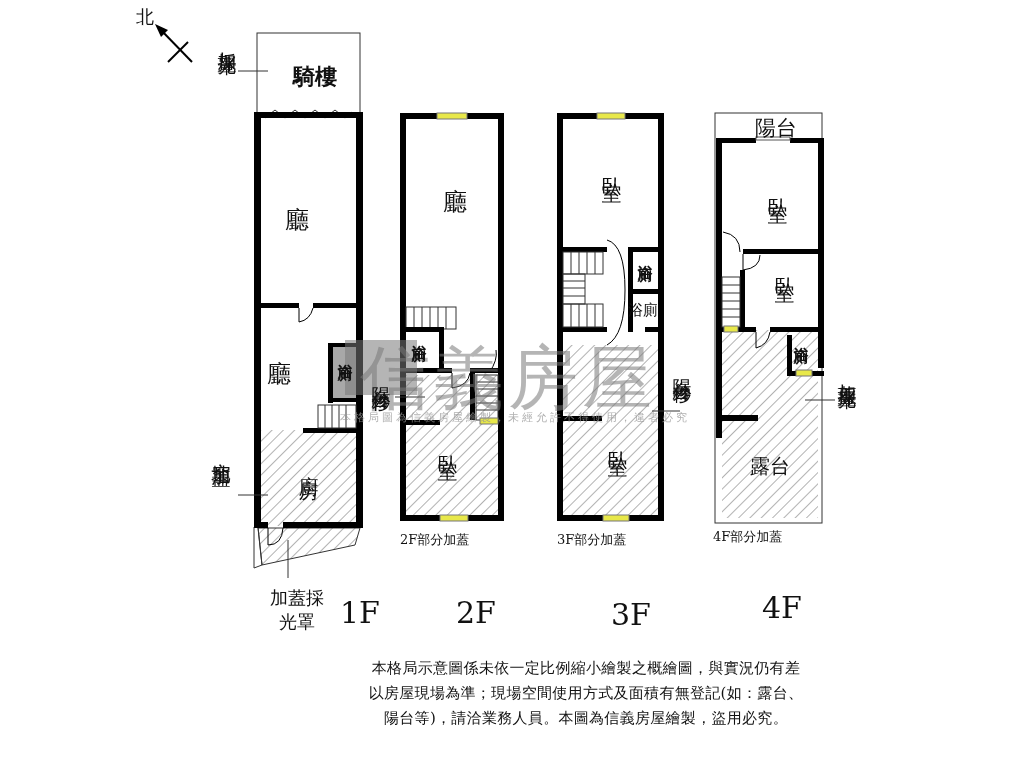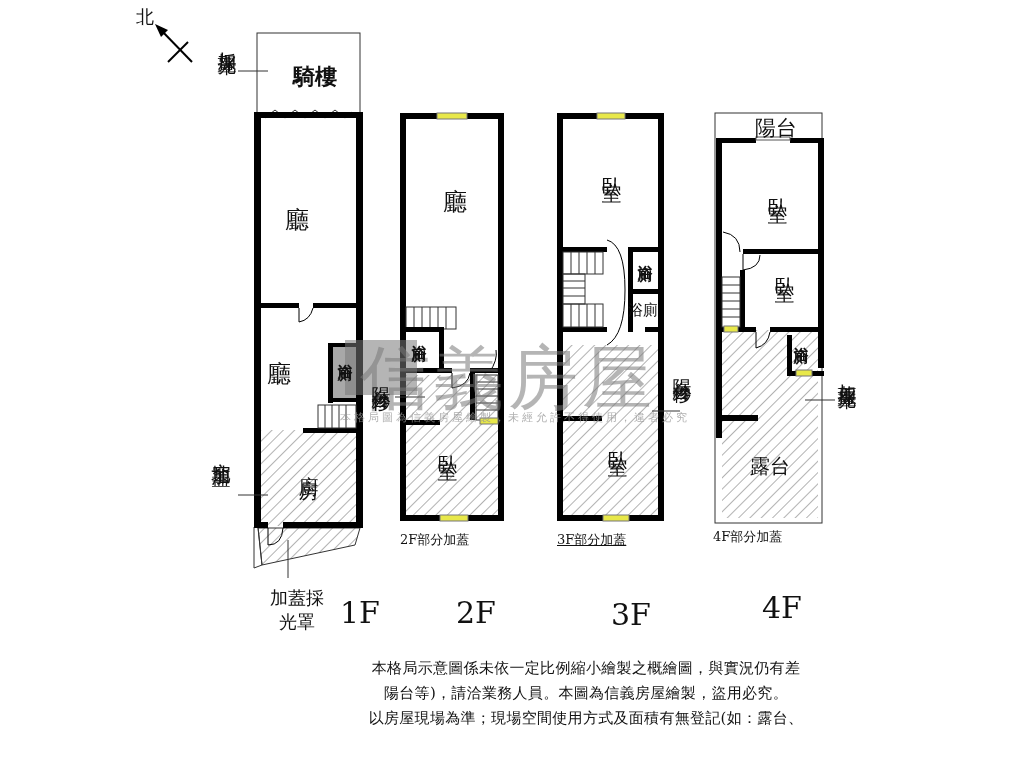--- a/index.html
+++ b/index.html
@@ -197,29 +197,29 @@
 <div class="room-v" style="position:absolute;left:435px;top:440px;">臥室</div>
 <div class="vlbl" style="left:372px;top:372px;font-size:19px;">陽台外移</div>
 <div class="lbl sub" style="left:400px;top:533px;">2F部分加蓋</div>
 <div class="lbl floor" style="left:456px;top:598px;">2F</div>
 
 <div class="room-v" style="position:absolute;left:599px;top:162px;">臥室</div>
 <div class="bath" style="position:absolute;left:637px;top:253px;">浴廁</div>
 <div class="lbl" style="left:628px;top:303px;font-size:15px;font-weight:normal;">浴廁</div>
 <div class="room-v" style="position:absolute;left:605px;top:436px;">臥室</div>
 <div class="vlbl" style="left:673px;top:364px;font-size:19px;">陽台外移</div>
-<div class="lbl sub" style="left:557px;top:533px;text-decoration:underline;">3F部分加蓋</div>
+<div class="lbl sub" style="left:557px;top:533px;">3F部分加蓋</div>
 <div class="lbl floor" style="left:611px;top:600px;">3F</div>
 
 <div class="lbl" style="left:755px;top:118px;font-size:21px;font-weight:normal;">陽台</div>
 <div class="room-v" style="position:absolute;left:765px;top:183px;">臥室</div>
 <div class="room-v" style="position:absolute;left:772px;top:262px;">臥室</div>
 <div class="bath" style="position:absolute;left:793px;top:335px;">浴廁</div>
 <div class="lbl room" style="left:750px;top:456px;font-family:Liberation Serif, serif;">露台</div>
 <div class="vlbl" style="left:838px;top:368px;font-size:19px;">加蓋採光罩</div>
 <div class="lbl sub" style="left:713px;top:530px;">4F部分加蓋</div>
 <div class="lbl floor" style="left:762px;top:593px;">4F</div>
 
 <div class="note">
   <div>本格局示意圖係未依一定比例縮小繪製之概繪圖，與實況仍有差</div>
+  <div>以房屋現場為準；現場空間使用方式及面積有無登記(如：露台、</div>
   <div>陽台等)，請洽業務人員。本圖為信義房屋繪製，盜用必究。</div>
-  <div>以房屋現場為準；現場空間使用方式及面積有無登記(如：露台、</div>
 </div>
 
 </body></html>

